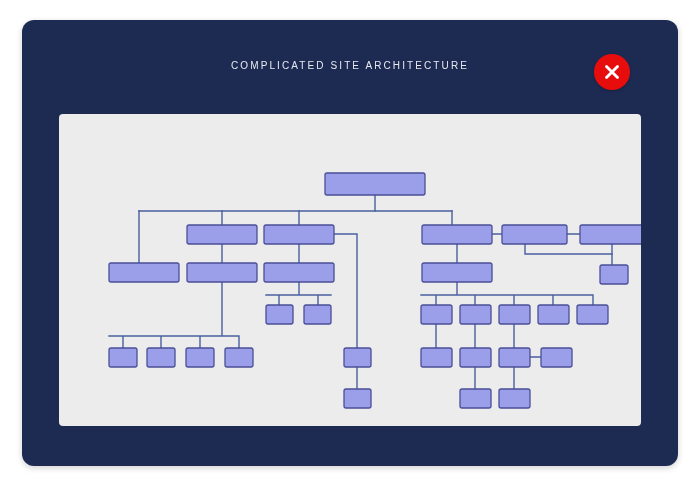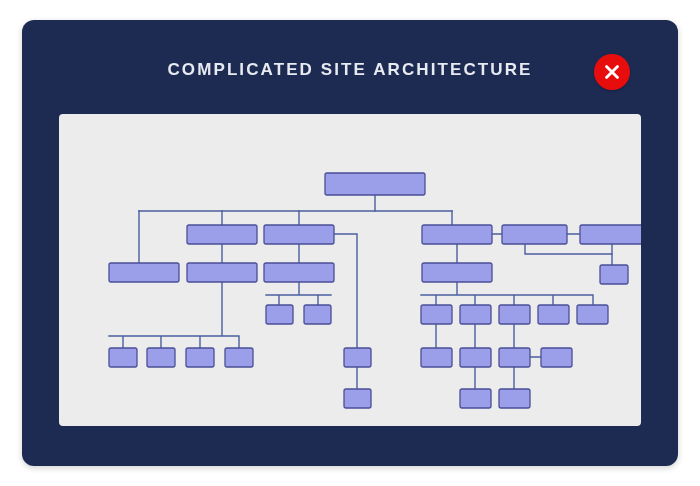--- a/index.html
+++ b/index.html
@@ -26,23 +26,23 @@
     box-shadow: 0 2px 6px rgba(0,0,0,0.18);
   }
 
   #slide-title {
     position: absolute;
     left: 0;
     top: 40px;
     width: 656px;
     text-align: center;
     color: #e8eaf2;
-    font-size: 17px;
+    font-size: 10px;
     letter-spacing: 2.1px;
-    font-weight: 700;
+    font-weight: 400;
     white-space: nowrap;
   }
 
   #diagram-panel {
     position: absolute;
     left: 37px;
     top: 94px;
     width: 582px;
     height: 312px;
     background: #ececec;

